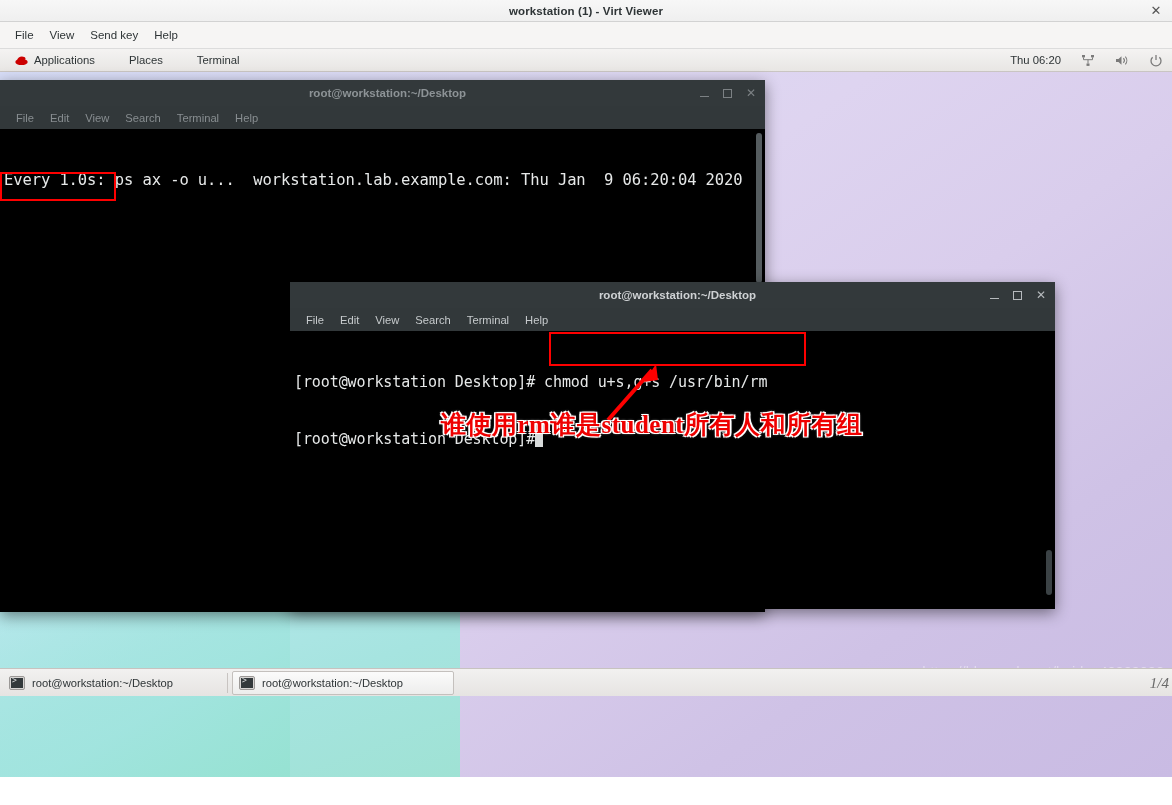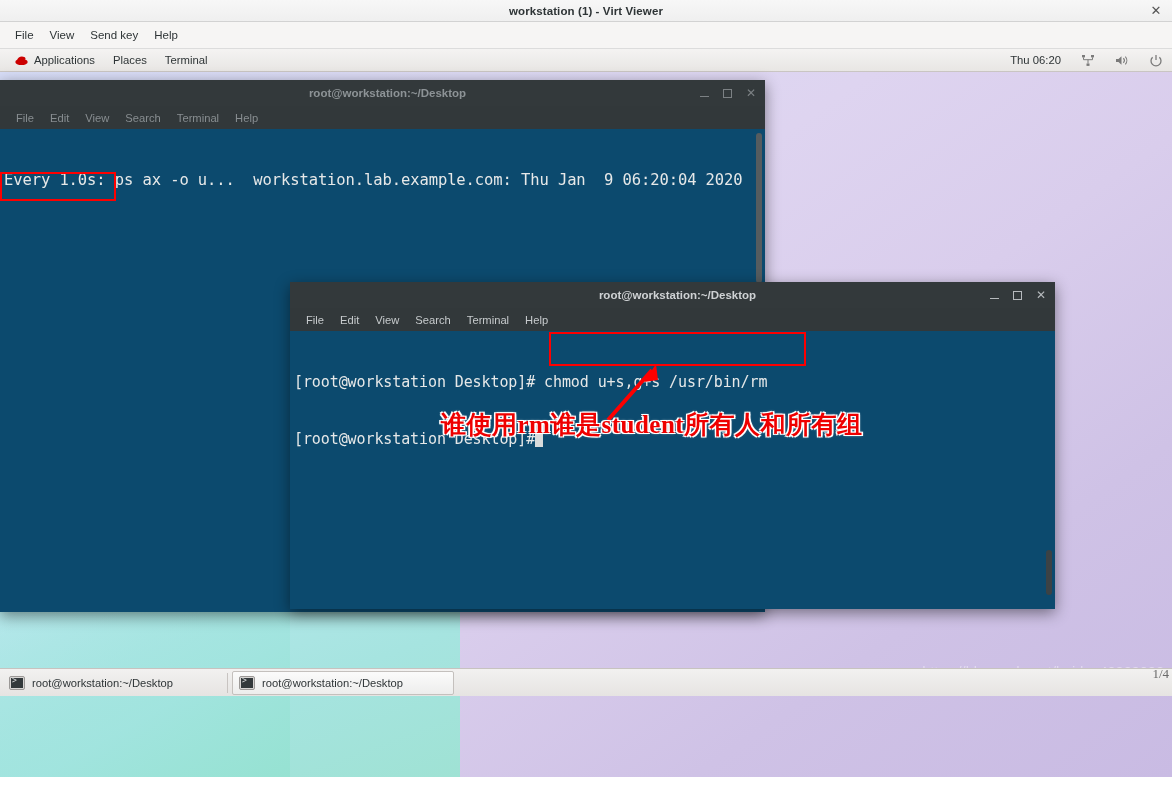--- a/index.html
+++ b/index.html
@@ -40,21 +40,21 @@
   }
 
   
   .gnome-panel {
     position: absolute; left: 0; top: 49px; width: 1172px; height: 23px;
     background: linear-gradient(#f4f3f2, #e8e6e4);
     border-bottom: 1px solid #c9c5c2;
     display: flex; align-items: center;
     font-size: 11.3px; color: #2e3436;
   }
-  .panel-left { display: flex; align-items: flex-end; gap: 0px; padding-left: 5px; }
+  .panel-left { display: flex; align-items: flex-end; gap: 16px; padding-left: 5px; }
   .panel-btn { padding: 2px 9px; cursor: pointer; white-space: nowrap; display: flex; align-items: center; gap: 5px; }
   .redhat-logo { width: 15px; height: 11px; position: relative; display:inline-block; }
   .panel-right {
     margin-left: auto; display: flex; align-items: center; gap: 19px;
     padding-right: 9px;
   }
   .clock { font-size: 11.3px; color: #2e3436; cursor: pointer; }
   .tray-icon { width: 15px; height: 15px; cursor: pointer; opacity: .75; display:flex; align-items:center; justify-content:center;}
 
   
@@ -132,21 +132,21 @@
   .term-menubar {
     height: 23px; background: #32383a; display: flex; align-items: center;
     padding-left: 8px; flex: none;
   }
   .term-menu-item {
     font-size: 11.2px; color: #c7cbcd; padding: 2px 8px; cursor: pointer;
   }
   .term-menu-item.inactive { color: #888e91; }
 
   .term-body {
-    flex: 1; position: relative; background: #0c4a6e;
+    flex: 1; position: relative; background: #000000;
     font-family: "DejaVu Sans Mono", "Liberation Mono", monospace;
     font-size: 14.5px; line-height: 19px; color: #e6e8e8;
     padding: 4px 0 0 4px; overflow: hidden; white-space: pre;
   }
   .term-line { white-space: pre; }
   .cursor-block {
     display: inline-block; width: 8px; height: 15px;
     background: #d8dbdb; vertical-align: -3px;
   }
   .term-scrollbar {
@@ -212,23 +212,24 @@
     content: ""; position: absolute; left: 1px; top: 1px; right: 1px; bottom: 1px;
     background: #33393b;
   }
   .task-icon::before {
     content: ">"; position: absolute; left: 2px; top: -1px; z-index: 2;
     color: #d6d8d8; font-size: 8px; font-family: "DejaVu Sans Mono", monospace;
   }
   .task-label { overflow: hidden; text-overflow: ellipsis; white-space: nowrap; }
 
   .page-indicator {
-    position: absolute; right: 3px; bottom: 14px;
-    font-size: 13px; color: #6a6a6a;
+    position: absolute; right: 3px; bottom: 4px;
+    font-size: 15px; color: #6a6a6a;
     font-family: "Liberation Serif", serif;
+    font-style: italic;
   }
 
   
   .watermark {
     position: absolute; right: 8px; bottom: 16px;
     font-size: 14.5px; color: rgba(255,255,255,.42);
     font-family: "Liberation Sans", sans-serif;
     white-space: nowrap; pointer-events: none;
   }
 </style>

